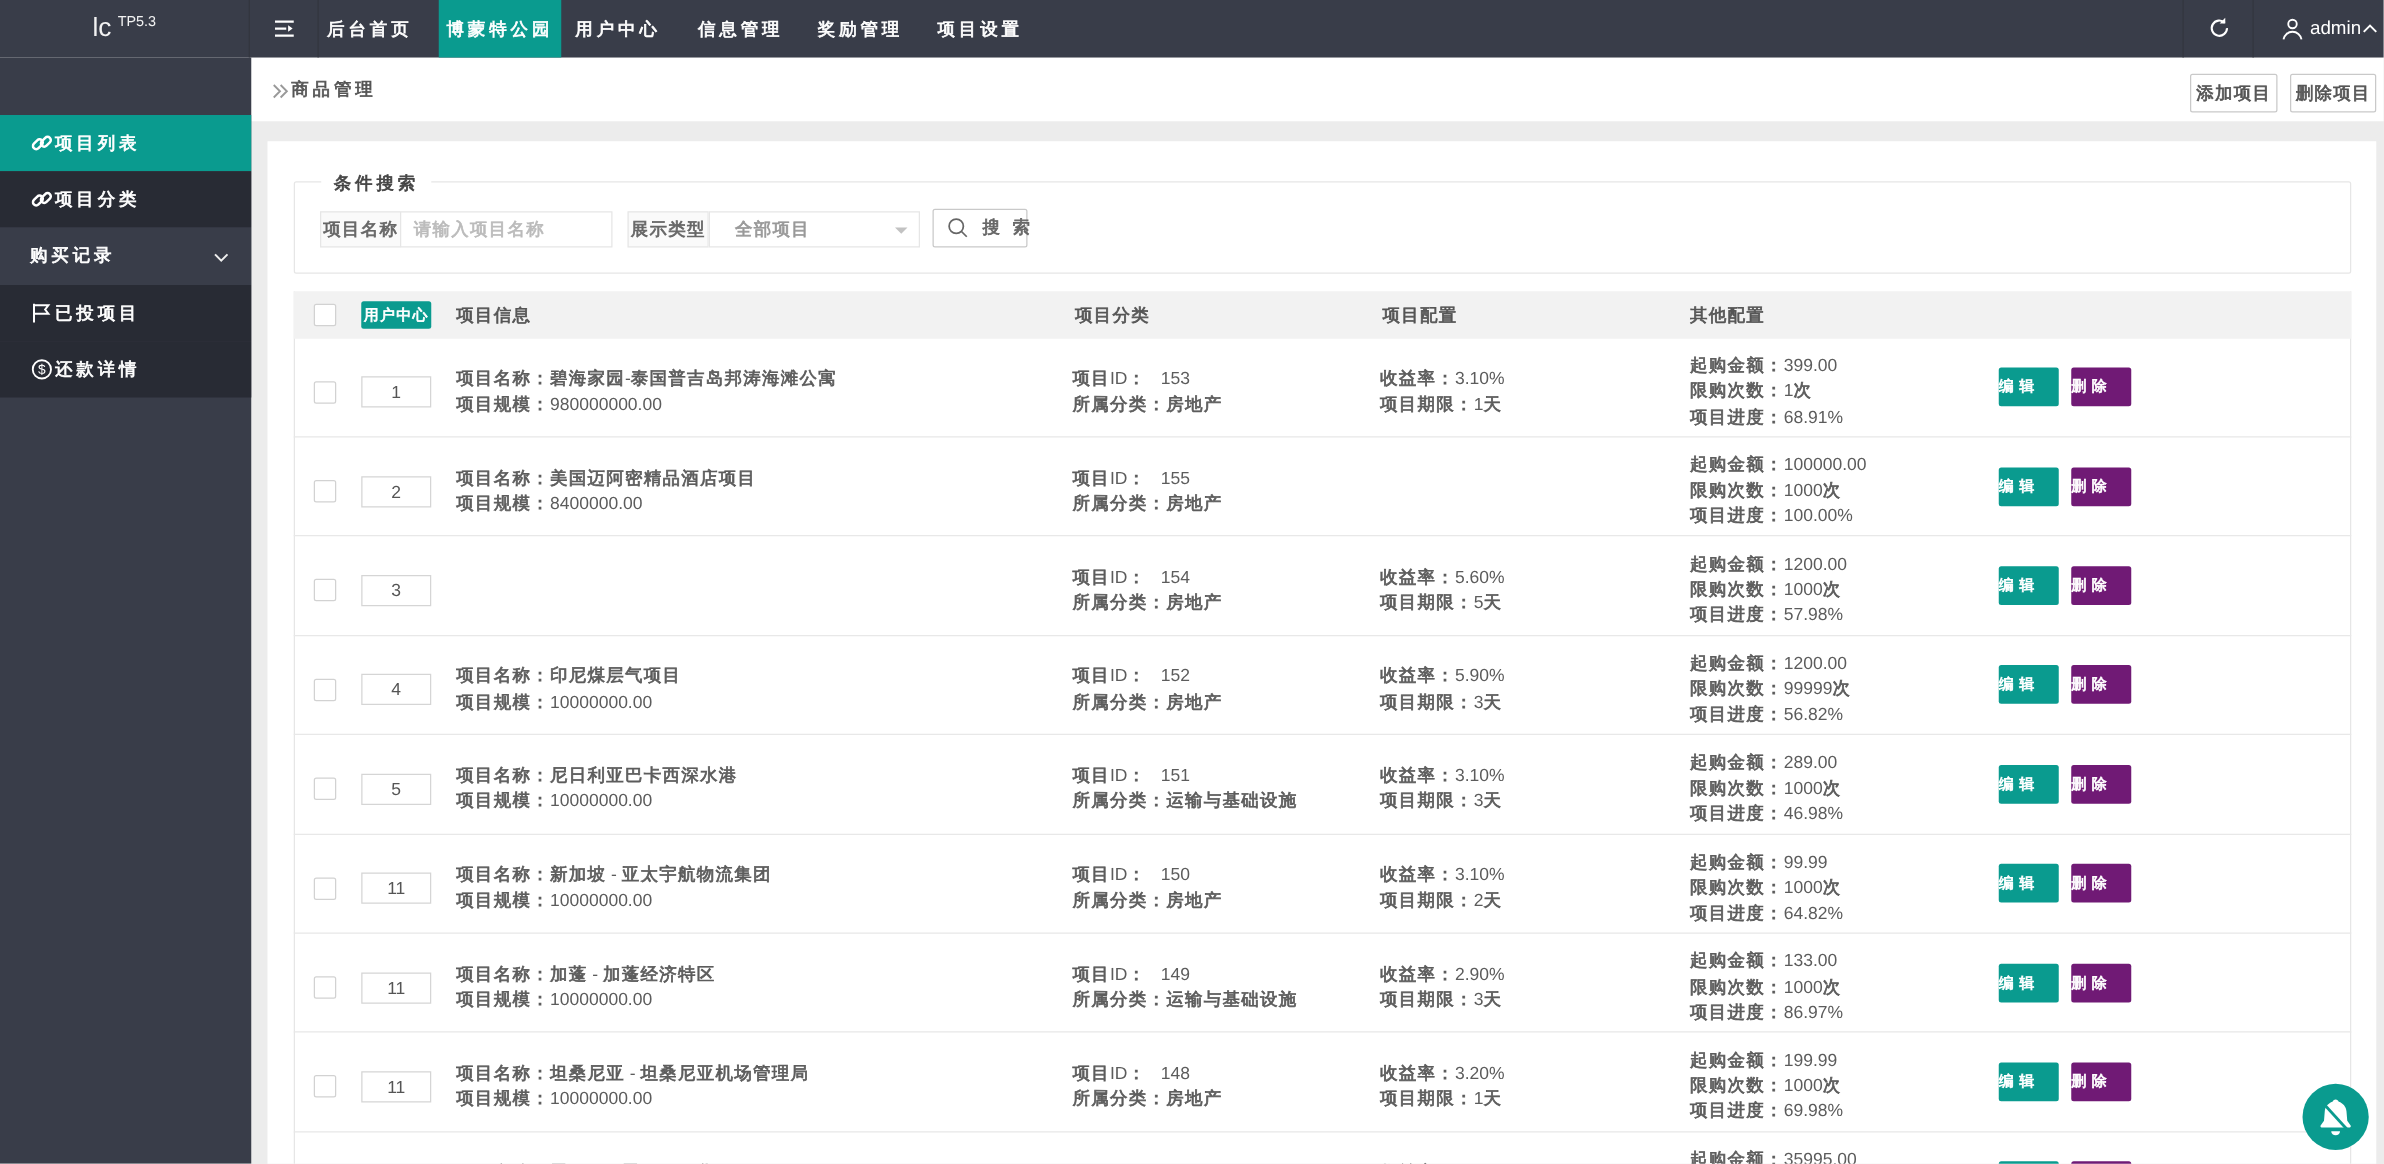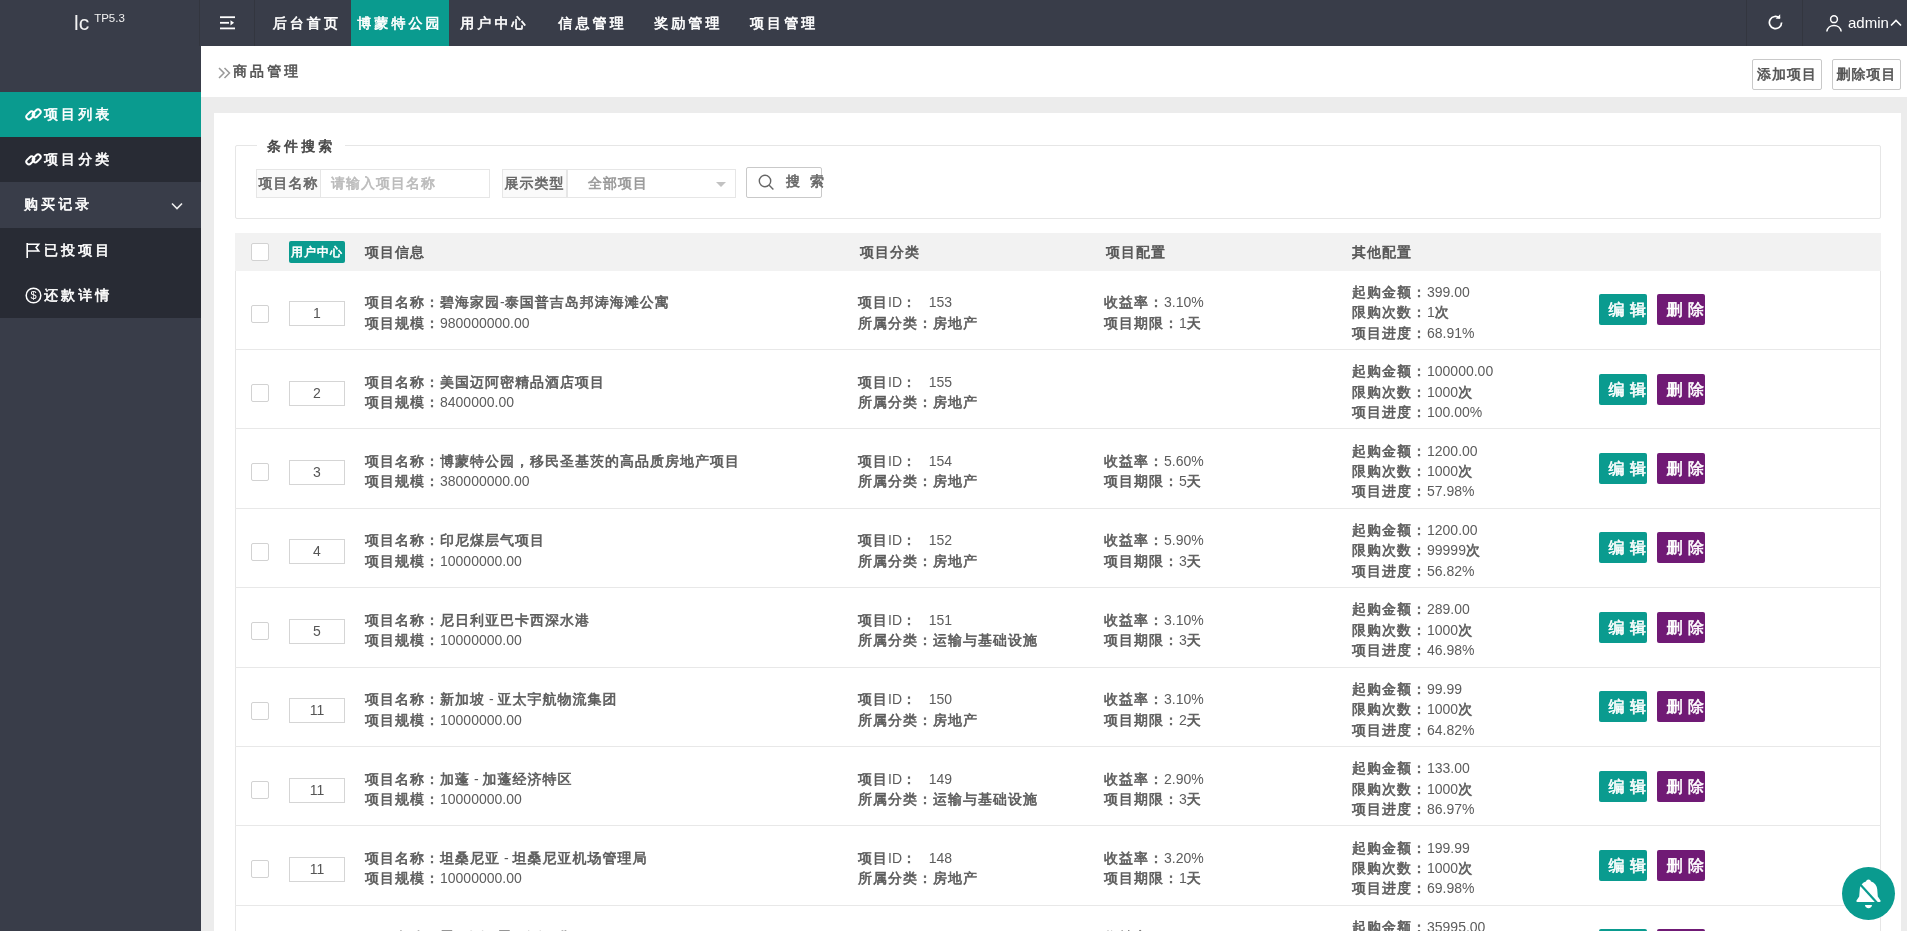--- a/index.html
+++ b/index.html
@@ -32,21 +32,21 @@
 .flabel {position:absolute;top:55.5px;width:65px;height:29px;background:#fafafa;border:1px solid #e6e6e6;text-align:center;line-height:27px;font-size:14px;color:#666}
 .finput {position:absolute;top:55.5px;height:29px;background:#fff;border:1px solid #e6e6e6;line-height:27px;font-size:14px}
 
 #thead {position:absolute;left:21px;top:119.6px;width:1646px;height:38px;background:#f2f2f2;font-size:14px;color:#555}
 .hcol {position:absolute;top:0;height:38px;line-height:38px}
 .row {position:absolute;left:21px;width:1646px;height:79.4px;border-bottom:1px solid #e8e8e8;font-size:14px;color:#5c5c5c}
 .cb {position:absolute;left:16px;width:18px;height:18px;background:#fff;border:1px solid #d2d2d2;border-radius:2px}
 .numbox {position:absolute;left:54px;top:30.7px;width:56px;height:25px;border:1px solid #d5d5d5;text-align:center;line-height:23px;font-size:14px;color:#555}
 .tc {position:absolute;top:21.5px;line-height:20.5px}
 .tc3 {position:absolute;top:11.2px;line-height:20.4px}
-.be,.bd {position:absolute;top:23.5px;width:48px;height:31px;border-radius:2px;color:#fff;font-size:16px;text-align:right;line-height:31px}
+.be,.bd {position:absolute;top:23.5px;width:48px;height:31px;border-radius:2px;color:#fff;font-size:12px;text-align:left;line-height:31px}
 .be {left:1364px;background:#0a9b8f}
 .bd {left:1422px;background:#701a75}
 </style></head>
 <body>
 <div id="pg">
 
 <div class="abs" style="left:201px;top:97px;width:1706px;height:834px;background:#ececec"></div>
 
 <div id="card">
 <div id="fs">
@@ -89,21 +89,20 @@
 <span class="numbox">2</span>
 <div class="tc" style="left:130px;width:480px"><i>项目名称：</i><i>美国迈阿密精品酒店项目</i><br><i>项目规模：</i>8400000.00</div>
 <div class="tc" style="left:623px;width:240px"><i>项目</i>ID<i>：</i>&nbsp;&nbsp;&nbsp;155<br><i>所属分类：</i><i>房地产</i></div>
 <div class="tc3" style="left:1117px;width:240px"><i>起购金额：</i>100000.00<br><i>限购次数：</i>1000<i>次</i><br><i>项目进度：</i>100.00%</div>
 <span class="be"><i>编</i> <i>辑</i></span>
         <span class="bd"><i>删</i> <i>除</i></span>
 </div>
 <div class="row" style="top:316.4px">
 <span class="cb" style="top:34px"></span>
 <span class="numbox">3</span>
-<div class="tc" style="left:130px;width:480px"><i>项目名称：</i><i>博蒙特公园，移民圣基茨的高品质房地产项目</i><br><i>项目规模：</i>380000000.00</div>
 <div class="tc" style="left:623px;width:240px"><i>项目</i>ID<i>：</i>&nbsp;&nbsp;&nbsp;154<br><i>所属分类：</i><i>房地产</i></div>
 <div class="tc" style="left:869px;width:240px"><i>收益率：</i>5.60%<br><i>项目期限：</i>5<i>天</i></div>
 <div class="tc3" style="left:1117px;width:240px"><i>起购金额：</i>1200.00<br><i>限购次数：</i>1000<i>次</i><br><i>项目进度：</i>57.98%</div>
 <span class="be"><i>编</i> <i>辑</i></span>
         <span class="bd"><i>删</i> <i>除</i></span>
 </div>
 <div class="row" style="top:395.8px">
 <span class="cb" style="top:34px"></span>
 <span class="numbox">4</span>
 <div class="tc" style="left:130px;width:480px"><i>项目名称：</i><i>印尼煤层气项目</i><br><i>项目规模：</i>10000000.00</div>
@@ -180,26 +179,26 @@
 <div id="hamcell">
         <svg class="abs" style="left:20px;top:16px" width="16" height="14" viewBox="0 0 16 14">
           <g stroke="#fff" stroke-width="1.8">
             <path d="M0 1.2h15"></path>
             <path d="M0 6.8h9"></path>
             <path d="M0 12.4h15"></path>
           </g>
           <path d="M10.5 4.2l3.6 2.6-3.6 2.6z" fill="#fff"></path>
         </svg>
       </div>
-<div class="navit" style="left:258px"><i>后台首页</i></div>
+<div class="navit" style="left:247px"><i>后台首页</i></div>
 <div class="navit act" style="left:351.1px"><i>博蒙特公园</i></div>
 <div class="navit" style="left:445.6px"><i>用户中心</i></div>
 <div class="navit" style="left:543.7px"><i>信息管理</i></div>
 <div class="navit" style="left:639.5px"><i>奖励管理</i></div>
-<div class="navit" style="left:735.3px"><i>项目管理</i></div>
+<div class="navit" style="left:735.3px"><i>项目设置</i></div>
 <div id="rcell">
         <svg class="abs" style="left:19px;top:13px" width="19" height="19" viewBox="0 0 19 19">
           <path d="M15.6 9.5a6.1 6.1 0 1 1-1.8-4.3" fill="none" stroke="#fff" stroke-width="1.7"></path>
           <path d="M14.2 1.2v4.5h-4.5z" fill="#fff"></path>
         </svg>
       </div>
 <div id="acell">
 <svg class="abs" style="left:21px;top:13px" width="20" height="20" viewBox="0 0 20 20">
           <g fill="none" stroke="#fff" stroke-width="1.5">
             <circle cx="10" cy="6.2" r="3.4"></circle>

